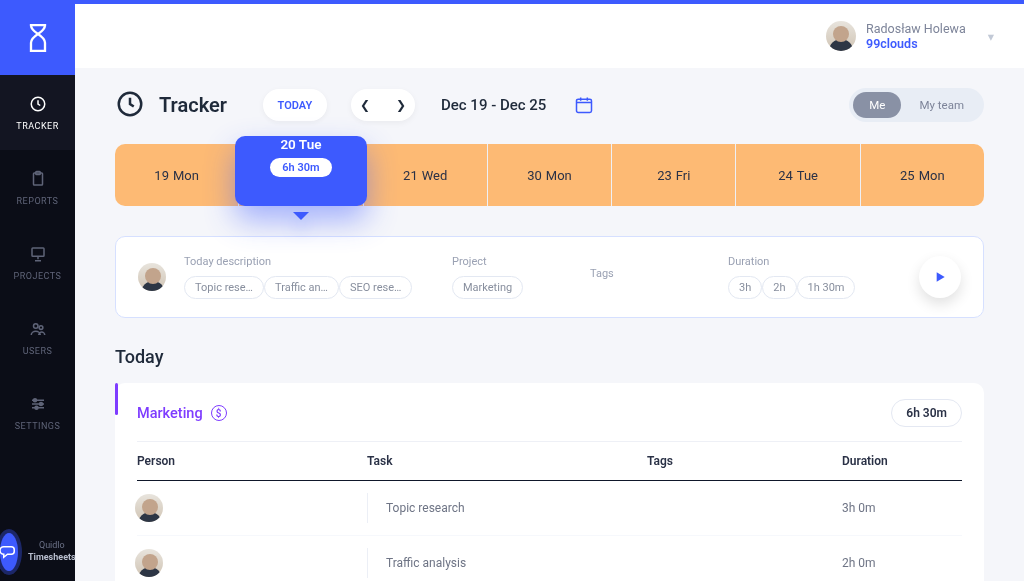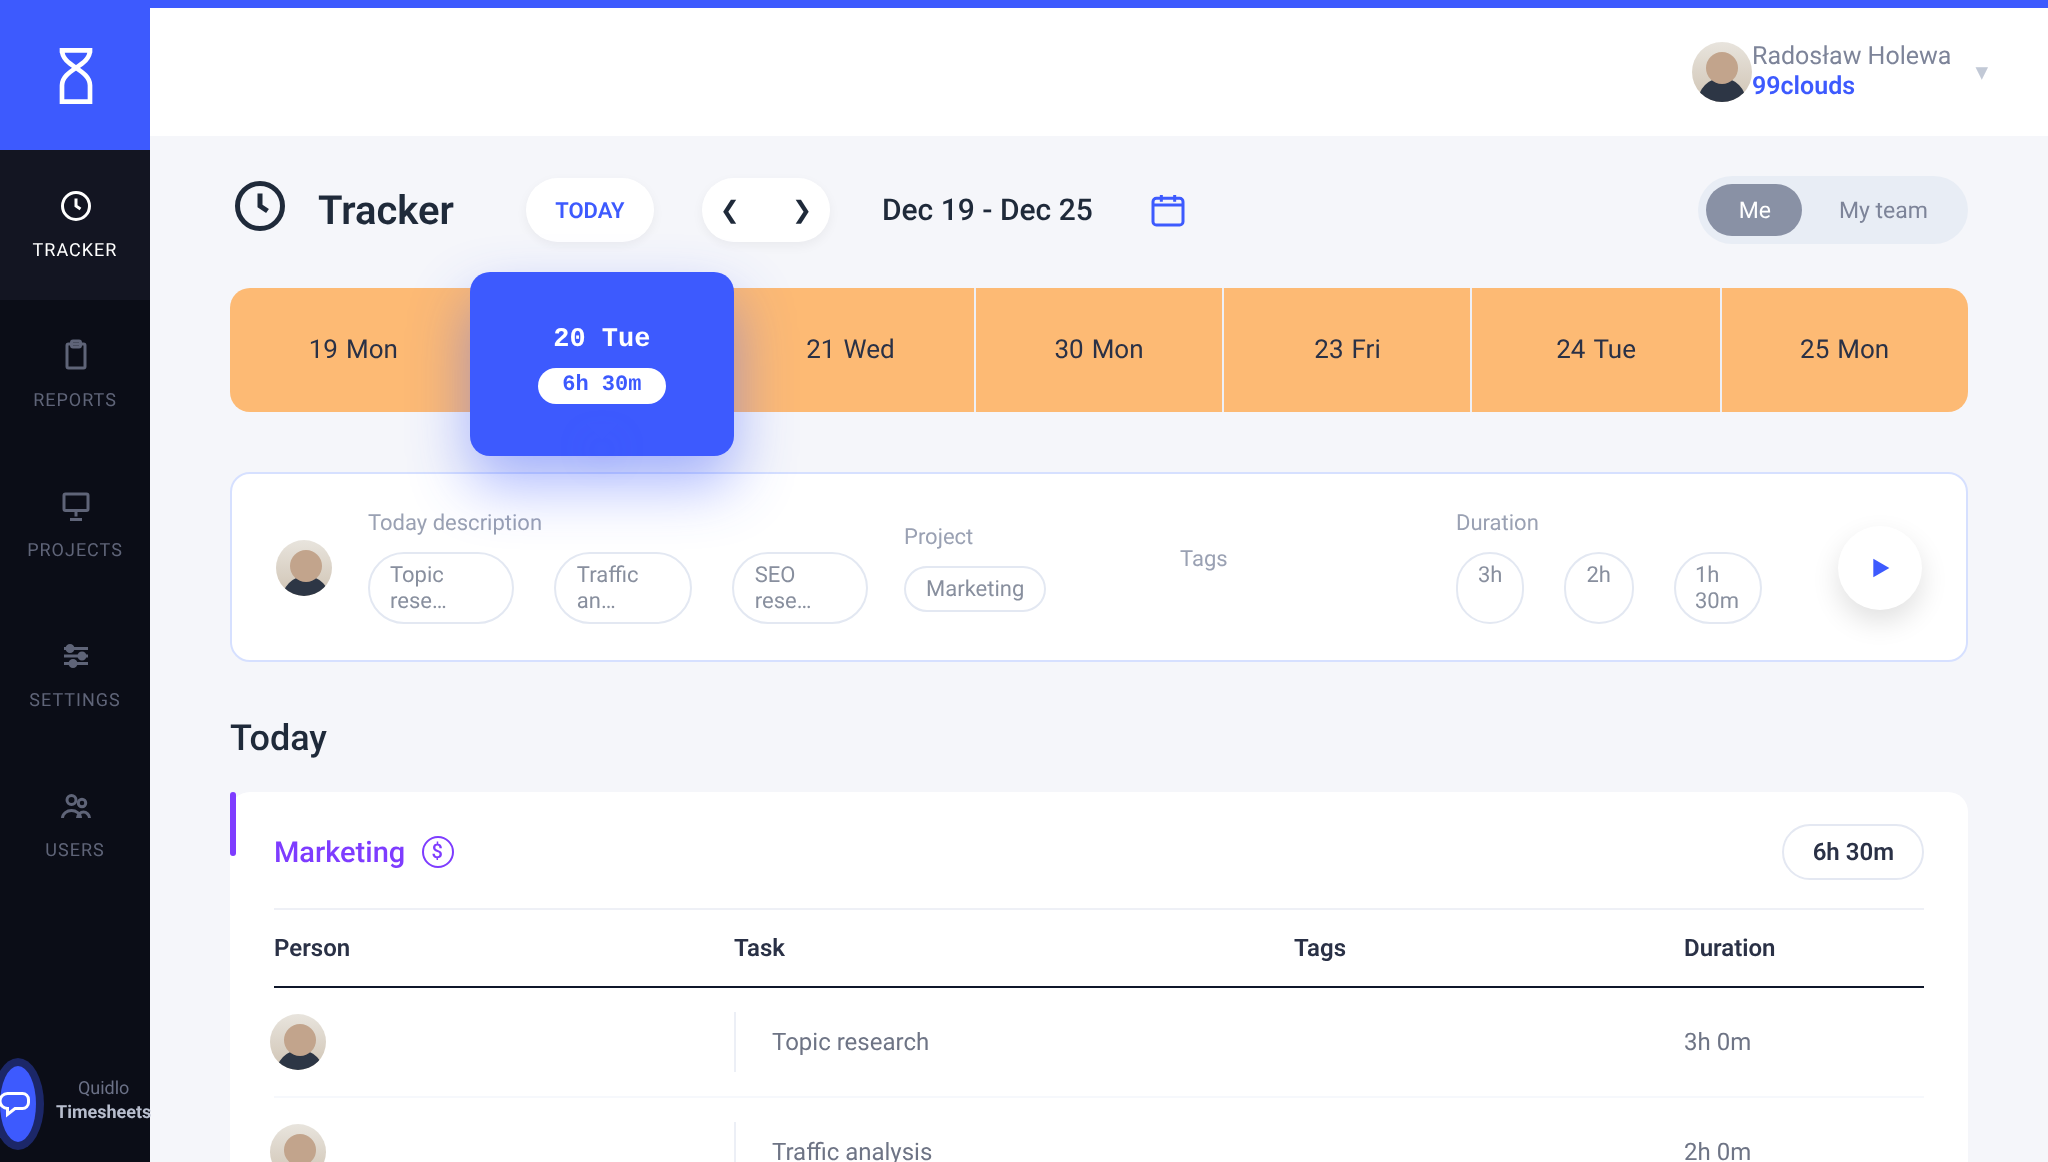--- a/index.html
+++ b/index.html
@@ -16,21 +16,21 @@
   .nav-item.active { background:#131522; color:#fff; }
   .nav-item svg { width:18px; height:18px; stroke:currentColor; fill:none; stroke-width:2; }
   .sidebar-footer { position:absolute; bottom:10px; left:0; width:75px; display:flex; flex-direction:row; align-items:center; gap:10px; }
   .fab { width:38px; height:38px; border-radius:50%; background:#3d5afe; display:flex; align-items:center; justify-content:center; cursor:pointer; box-shadow:0 0 0 4px rgba(61,90,254,0.35); }
   .fab svg { width:18px; height:18px; stroke:#fff; fill:none; stroke-width:2; }
   .brand { color:#6b7187; font-size:9px; text-align:center; line-height:1.3; }
   .brand b { color:#b8bece; font-weight:700; display:block; }
 
   .main { flex:1; display:flex; flex-direction:column; min-width:0; }
   .topbar { height:68px; background:#fff; border-top:4px solid #3d5afe; display:flex; align-items:center; justify-content:flex-end; padding:0 30px 0 60px; }
-  .user-chip { display:flex; align-items:center; color:#7d8499; font-size:12.5px; cursor:pointer; }
+  .user-chip { display:flex; align-items:center; gap:10px; color:#7d8499; font-size:12.5px; cursor:pointer; }
   .avatar { width:30px; height:30px; border-radius:50%; background: linear-gradient(180deg,#e8e4dd 0%, #d0c4b4 100%); position:relative; overflow:hidden; flex-shrink:0;}
   .avatar::after { content:""; position:absolute; left:7px; top:5px; width:16px; height:16px; background:#c2a48c; border-radius:50%; }
   .avatar::before { content:""; position:absolute; left:3px; top:18px; width:24px; height:18px; background:#2d3645; border-radius:12px 12px 0 0; }
   .user-chip .name { line-height:1.2; }
   .user-chip .name .line2 { color:#3d5afe; font-weight:600; }
   .caret-down { margin-left:12px; color:#c2c9d6; }
 
   .content { flex:1; padding:20px 40px; overflow:auto; }
 
   .header-row { display:flex; align-items:center; gap:14px; }
@@ -46,28 +46,28 @@
   .spacer { flex:1; }
   .segment { background:#e8edf5; border-radius:999px; padding:4px; display:flex; gap:2px; font-size:11.5px; }
   .segment div { padding:6px 16px; border-radius:999px; color:#7d8499; cursor:pointer; }
   .segment div.on { background:#8991a5; color:#fff; }
 
   .weekbar { margin-top:22px; background:#fdba74; border-radius:10px; display:flex; align-items:stretch; height:62px; }
   .day { flex:1; display:flex; align-items:center; justify-content:center; font-size:13px; color:#2a3146; border-right:1px solid #eef0f6; cursor:pointer; }
   .day:last-child { border-right:none; }
   .day .dnum { margin-right:4px; }
   .day-active { position:relative; z-index:2; }
-  .day-active .card { position:absolute; top:-8px; left:-4px; right:-4px; height:92px; background:#3d5afe; color:#fff; border-radius:10px; box-shadow:0 14px 30px rgba(61,90,254,0.45); display:flex; flex-direction:column; align-items:center; justify-content:center; gap:6px;font-family:Liberation Mono, monospace; }
+  .day-active .card { position:absolute; top:-8px; left:-4px; right:-4px; height:70px; background:#3d5afe; color:#fff; border-radius:10px; box-shadow:0 14px 30px rgba(61,90,254,0.45); display:flex; flex-direction:column; align-items:center; gap:6px; }
   .day-active .card .label { font-weight:600; font-size:13.5px;}
   .day-active .card .badge { background:#fff; color:#3d5afe; border-radius:999px; padding:3px 12px; font-size:11px; font-weight:600; }
   .day-active::after { content:""; position:absolute; top:68px; left:50%; margin-left:-8px; width:0;height:0; border-left:8px solid transparent; border-right:8px solid transparent; border-top:8px solid #3d5afe; filter: drop-shadow(0 10px 8px rgba(61,90,254,0.3)); }
 
   .entry { margin-top:30px; border:1px solid #d6e0ff; border-radius:10px; background:#fff; display:flex; align-items:center; padding:18px 22px; gap:18px; }
   .col-label { font-size:11px; color:#9aa1b3; margin-bottom:8px; }
-  .chips { display:flex; gap:20px; }
+  .chips { display:flex; gap:0; }
   .chip { border:1px solid #e3e8f2; background:#fff; color:#888f9e; border-radius:999px; padding:4px 10px; font-size:11px; cursor:pointer;}
   .col { display:flex; flex-direction:column; }
   .col.task { width:250px; }
   .col.project { width:120px; }
   .col.tags { width:120px; }
   .col.duration { width:150px; }
   .playbtn { width:42px; height:42px; border-radius:50%; background:#fff; box-shadow:0 6px 14px rgba(0,0,0,0.12); display:flex; align-items:center; justify-content:center; cursor:pointer; margin-left:auto;}
   .playbtn svg { width:16px; height:16px; fill:#3d5afe; stroke:none;}
   .entry .avatar { width:28px; height:28px; flex-shrink:0;}
 
@@ -118,34 +118,34 @@
       </div>
       <div class="nav-item">
         <span><svg viewBox="0 0 24 24">
               <rect x="4" y="4" width="16" height="11" rx="1"></rect>
               <path d="M12 15v4M8 21h8"></path>
             </svg></span>
         <span>PROJECTS</span>
       </div>
       <div class="nav-item">
         <span><svg viewBox="0 0 24 24">
+              <circle cx="9" cy="8" r="3"></circle>
+              <circle cx="16" cy="10" r="2.5"></circle>
+              <path d="M3 20c0-3 3-5 6-5s6 2 6 5M13 20c0-2 2-4 4-4s4 2 4 4"></path>
+            </svg></span>
+        <span>USERS</span>
+      </div>
+      <div class="nav-item">
+        <span><svg viewBox="0 0 24 24">
               <path d="M4 7h16M4 12h16M4 17h16"></path>
               <circle cx="8" cy="7" r="2" fill="currentColor"></circle>
               <circle cx="16" cy="12" r="2" fill="currentColor"></circle>
               <circle cx="10" cy="17" r="2" fill="currentColor"></circle>
             </svg></span>
         <span>SETTINGS</span>
-      </div>
-      <div class="nav-item">
-        <span><svg viewBox="0 0 24 24">
-              <circle cx="9" cy="8" r="3"></circle>
-              <circle cx="16" cy="10" r="2.5"></circle>
-              <path d="M3 20c0-3 3-5 6-5s6 2 6 5M13 20c0-2 2-4 4-4s4 2 4 4"></path>
-            </svg></span>
-        <span>USERS</span>
       </div>
     </nav>
     <div class="sidebar-footer">
       <div class="fab">
         <svg viewBox="0 0 24 24">
             <path d="M5 5h10a4 4 0 0 1 4 4v2a4 4 0 0 1-4 4h-5l-5 4v-4a4 4 0 0 1 0-10z"></path>
           </svg>
       </div>
       <div class="brand">
         <span>Quidlo</span>

